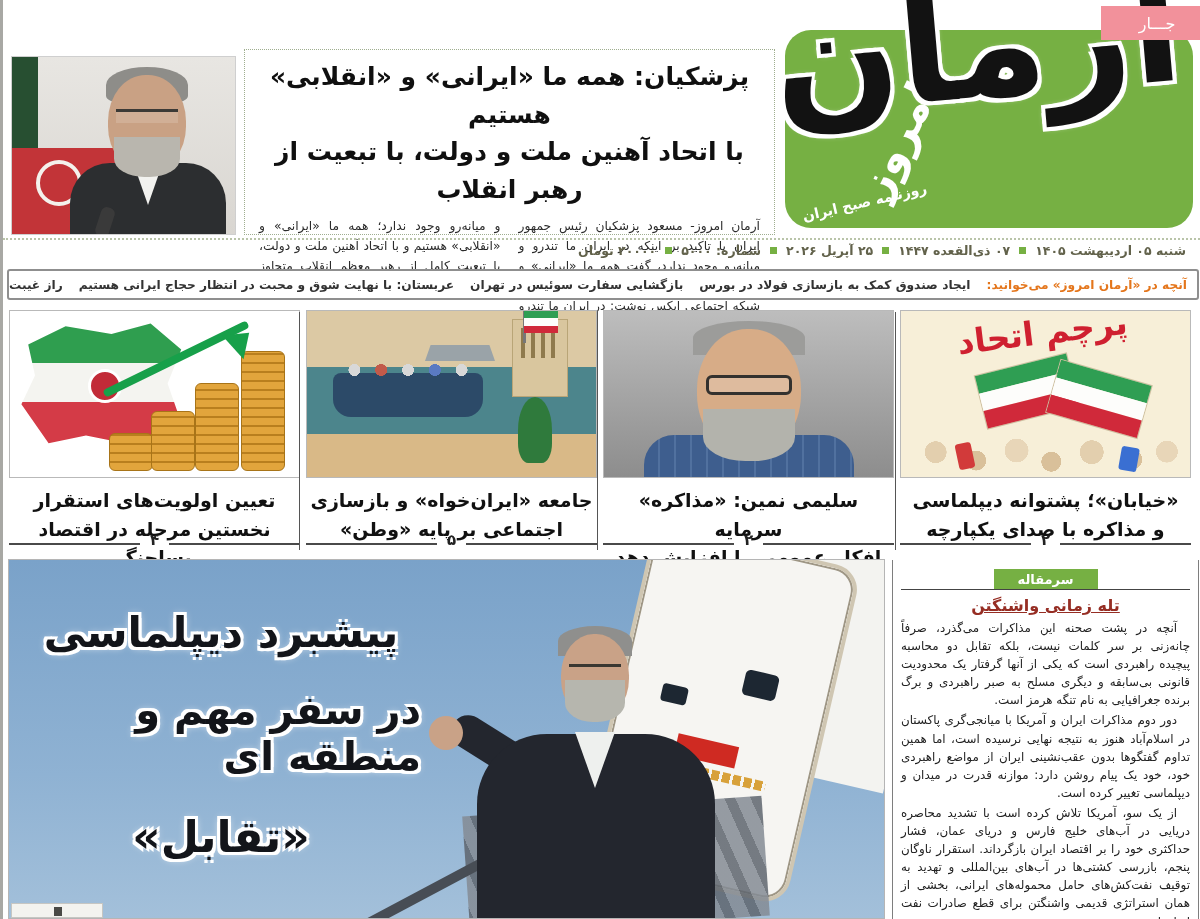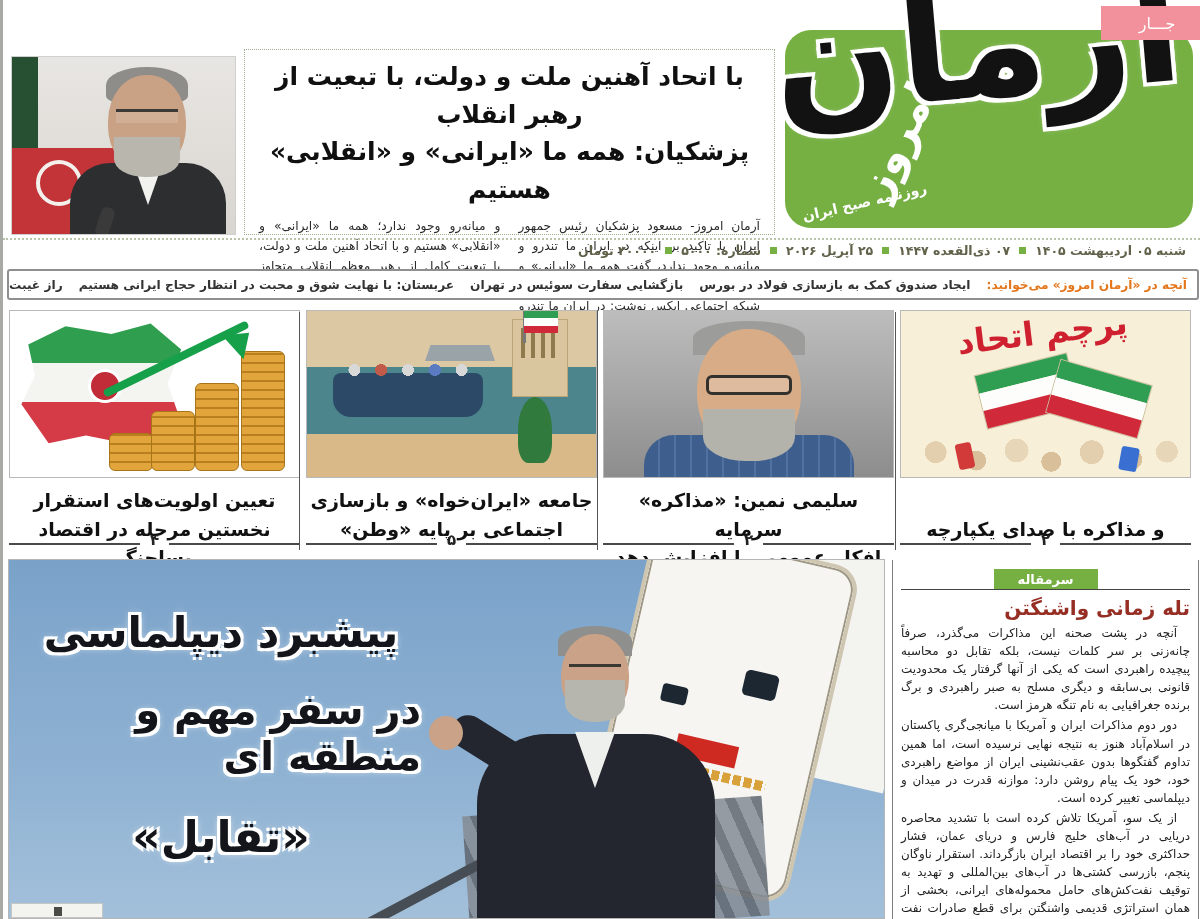--- a/index.html
+++ b/index.html
@@ -207,22 +207,22 @@
   
   #editorial {
     position:absolute; left:889px; top:560px; width:307px; height:359px;
     border-left:1.5px solid #7e7e7e; border-right:1.5px solid #7e7e7e;
     padding:6px 8px 0; overflow:hidden;
   }
   .ed-head { position:relative; height:24px; border-bottom:1.5px solid #444; }
   .ed-tab { position:absolute; left:50%; transform:translateX(-50%); bottom:0; width:104px; height:20px;
     background:#76b043; color:#fff; font-size:13px; font-weight:bold;
     display:flex; align-items:center; justify-content:center; }
-  .ed-title { direction:rtl; text-align:right; font-size:20px; font-weight:bold; color:#962e24;
-    margin:6px 0 4px; }
+  .ed-title { direction:rtl; text-align:center; font-size:16px; font-weight:bold; color:#962e24;
+    margin:6px 0 4px;text-decoration:underline; }
   .ed-body { direction:rtl; font-size:11.9px; line-height:1.52; text-align:justify; color:#222; }
   .ed-body p { text-indent:13px; margin-bottom:2px; }
   .ed-author { float:left; width:88px; margin:3px 10px 3px 0; }
   .ed-photo { position:relative; width:86px; height:110px; border:1px solid #8a8a8a;
     background:linear-gradient(180deg,#d3d6da,#b9bdc2); overflow:hidden; }
   .au-hair { position:absolute; left:50%; top:4px; transform:translateX(-50%); width:64px; height:26px;
     border-radius:50% 50% 0 0; background:#2e2c2a; }
   .au-face { position:absolute; left:50%; top:14px; transform:translateX(-50%); width:56px; height:70px;
     border-radius:46%; background:#cda287; }
   .au-glasses { position:absolute; left:50%; top:40px; transform:translateX(-50%); width:50px; height:14px;
@@ -253,22 +253,22 @@
     <div class="pez-suit"></div>
     <div class="pez-shirt"></div>
     <div class="pez-hair"></div>
     <div class="pez-head"></div>
     <div class="pez-glasses"></div>
     <div class="pez-beard"></div>
     <div class="pez-mic"></div>
   </div>
 
   <div id="lead-box">
+    <div class="lead-h">پزشکیان: همه ما «ایرانی» و «انقلابی» هستیم</div>
     <div class="lead-h">با اتحاد آهنین ملت و دولت، با تبعیت از رهبر انقلاب</div>
-    <div class="lead-h">پزشکیان: همه ما «ایرانی» و «انقلابی» هستیم</div>
     <div class="lead-body">
       <b>آرمان امروز-</b><span> مسعود پزشکیان رئیس جمهور ایران با تاکید بر اینکه در ایران ما تندرو و میانه‌رو وجود ندارد، گفت همه ما «ایرانی» و «انقلابی» هستیم. پزشکیان پنجشنبه شب در شبکه اجتماعی ایکس نوشت: در ایران ما تندرو و میانه‌رو وجود ندارد؛ همه ما «ایرانی» و «انقلابی» هستیم و با اتحاد آهنین ملت و دولت، با تبعیت کامل از رهبر معظم انقلاب متجاوز جنایتکار را پشیمان خواهیم کرد. رئیس جمهوری افزود: یک خدا، یک رهبر، یک ملت، و یک راه؛ آن هم راه پیروزی ایران عزیزتر از جان.</span>
     </div>
   </div>
   <div id="header-dotline"></div>
 
   <div id="datebar">
     <span>شنبه ۰۵ اردیبهشت ۱۴۰۵</span>
       <span class="sq"></span>
     <span>۰۷ ذی‌القعده ۱۴۴۷</span>
@@ -304,21 +304,21 @@
         </div>
       <div class="flag flag-b">
           <div class="g"></div>
           <div class="w"></div>
           <div class="r"></div>
         </div>
       <div class="crowd"></div>
       <div class="crowd-red"></div>
       <div class="crowd-blue"></div>
     </div>
-    <h3><br>
+    <h3><span>«خیابان»؛ پشتوانه دیپلماسی</span><br>
         <span>و مذاکره با صدای یکپارچه</span></h3>
     <div class="pgrow">
       <span class="ln"></span>
         <span class="num">۲</span>
         <span class="ln"></span>
     </div>
   </div>
 
   <div class="story" style="left:600px;">
     <div class="img art-portrait">

